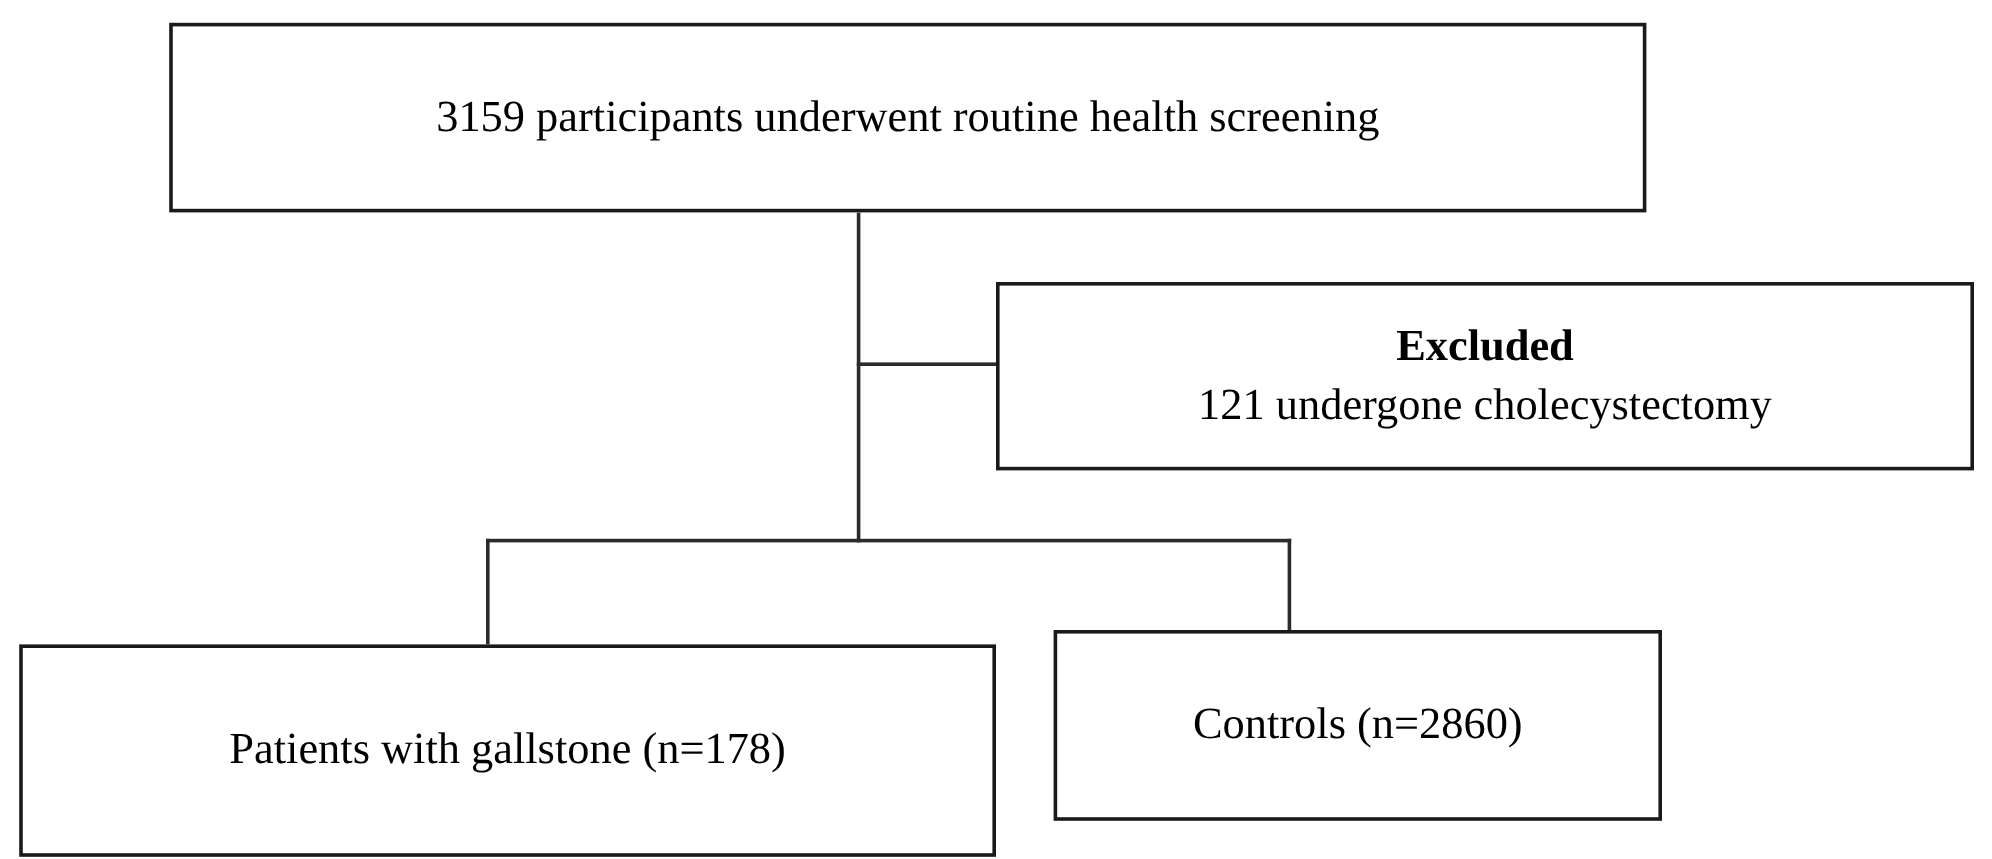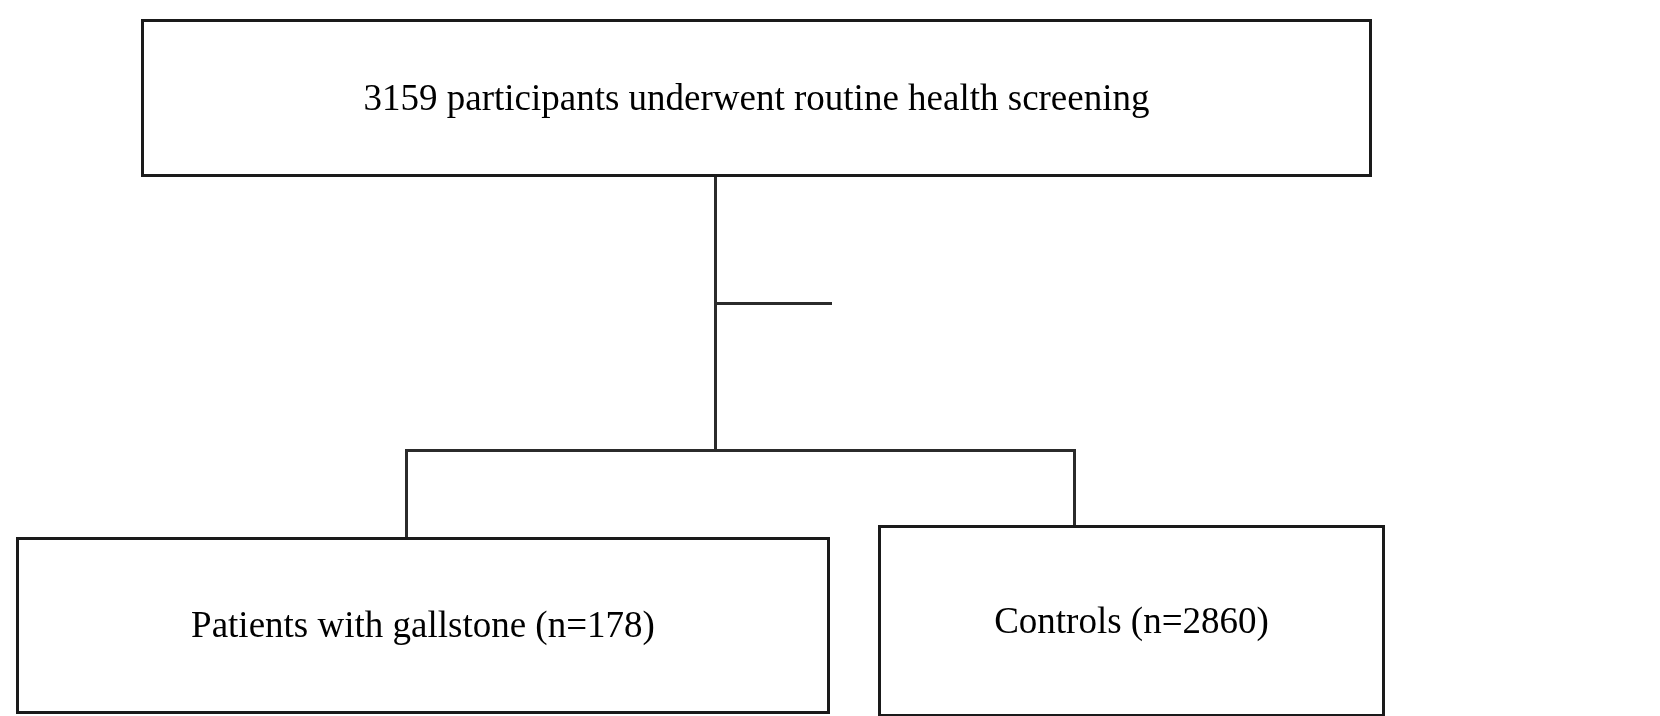--- a/index.html
+++ b/index.html
@@ -55,21 +55,21 @@
     left: 16px;
     top: 537px;
     width: 814px;
     height: 177px;
     font-size: 37px;
   }
   #node-controls {
     left: 878px;
     top: 525px;
     width: 507px;
-    height: 192px;
+    height: 159px;
     font-size: 37px;
   }
   .excluded-title {
     font-weight: bold;
     display: block;
   }
   .excluded-detail {
     display: block;
   }
   
@@ -121,20 +121,26 @@
   <div class="conn conn-h" id="conn-split-bar"></div>
   <div class="conn conn-v" id="conn-left-drop"></div>
   <div class="conn conn-v" id="conn-right-drop"></div>
 
   <div class="node" id="node-enrollment">
     <span class="node-text">
       <span>3159 participants underwent routine health screening</span><br>
     </span>
   </div>
 
+  <div class="node" id="node-excluded">
+    <span class="node-text">
+      <span class="excluded-title">Excluded</span>
+      <span class="excluded-detail">121 undergone cholecystectomy</span>
+    </span>
+  </div>
 
   <div class="node" id="node-gallstone">
     <span class="node-text">Patients with gallstone (n=178)</span>
   </div>
 
   <div class="node" id="node-controls">
     <span class="node-text">Controls (n=2860)</span>
   </div>
 
 </div>

